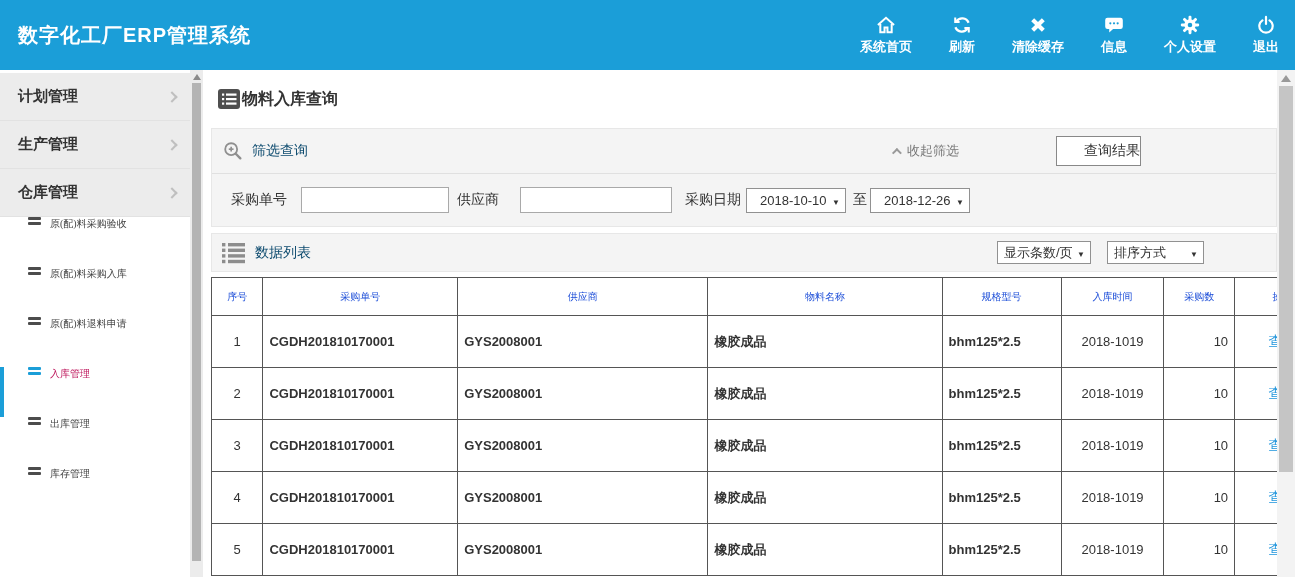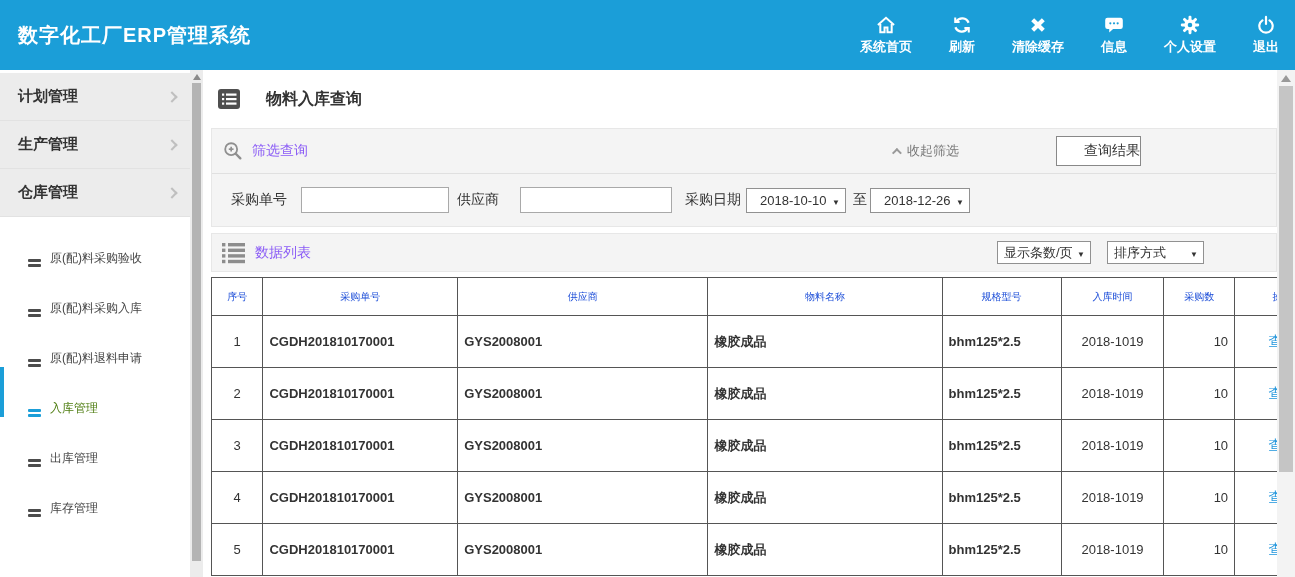--- a/index.html
+++ b/index.html
@@ -19,43 +19,43 @@
 
   
   .sidebar { width:203px; flex:none; position:relative; background:#fff; padding-top:3px; }
   .side-items { width:190px; }
   .side-group { height:48px; background:#ececec; border-bottom:1px solid #e2e2e2;
     display:flex; align-items:center; padding:0 14px 0 18px; font-size:15px; font-weight:bold;
     color:#333; cursor:pointer; }
   .side-group.tall { height:60px; }
   .chev { margin-left:auto; width:8px; height:8px; border-top:2px solid #bfbfbf;
     border-right:2px solid #bfbfbf; transform:rotate(45deg); flex:none; }
-  .side-sub { height:50px; display:flex; align-items:flex-end; padding-left:28px; font-size:12px;
-    color:#444; cursor:pointer; background:#fff; }
-  .side-sub.active { border-left:4px solid #1b9ed8; padding-left:24px; color:#4d7c0f; }
+  .side-sub { height:50px; display:flex; align-items:flex-start; padding-left:28px; font-size:10px;
+    color:#444; cursor:pointer; background:#fff;font-family:Liberation Serif, serif; }
+  .side-sub.active { border-left:4px solid #1b9ed8; padding-left:24px; color:#be185d; }
   .bars { width:13px; margin-right:9px; flex:none; }
   .bars i { display:block; height:3px; border-radius:1px; background:#4c4c4c; }
   .bars i + i { margin-top:2px; }
   .side-sub.active .bars i { background:#1b9ed8; }
   .side-scroll { position:absolute; top:0; right:0; width:13px; height:100%; background:#ececec; cursor:pointer; }
   .side-scroll .arr { margin:4px auto 3px; width:0; height:0; border-left:4px solid transparent;
     border-right:4px solid transparent; border-bottom:6px solid #8a8a8a; }
   .side-scroll .thumb { width:9px; margin:0 auto; height:478px; background:#b4b4b4; cursor:grab; }
 
   
   .main { flex:1; position:relative; overflow:hidden; background:#fff; }
-  .page-head { height:58px; display:flex; align-items:center; padding-left:14px; gap:25px; }
+  .page-head { height:58px; display:flex; align-items:center; padding-left:14px; gap:1px; }
   .page-head svg { width:24px; height:22px; display:block; }
   .page-title { font-size:16px; font-weight:bold; color:#333; }
 
   .panel { margin-left:8px; width:1066px; background:#f4f4f4; border:1px solid #e7e7e7; }
   .panel-head { height:45px; display:flex; align-items:center; padding-left:10px;
     border-bottom:1px solid #e0e0e0; }
   .panel-head svg { width:22px; height:22px; display:block; margin-right:8px; }
-  .sec-title { font-size:14px; color:#8b5cf6; }
+  .sec-title { font-size:14px; color:#0c4a6e; }
   .collapse { margin-left:auto; display:flex; align-items:center; gap:8px; font-size:13px;
     color:#777; cursor:pointer; }
   .chev-up { width:7px; height:7px; border-top:2px solid #999; border-right:2px solid #999;
     transform:rotate(-45deg) translateY(2px); }
   .qbtn { width:85px; height:30px; margin:0 135px 0 97px; background:#fff; border:1px solid #888;
     font-size:14px; color:#333; cursor:pointer; font-family:inherit;text-align:right; }
 
   .fields { height:52px; display:flex; align-items:center; padding-left:19px; font-size:14px; color:#333; }
   .fld-input { height:26px; border:1px solid #a9a9a9; background:#fff; padding:0 5px;
     font-size:13px; font-family:inherit; color:#333; }

